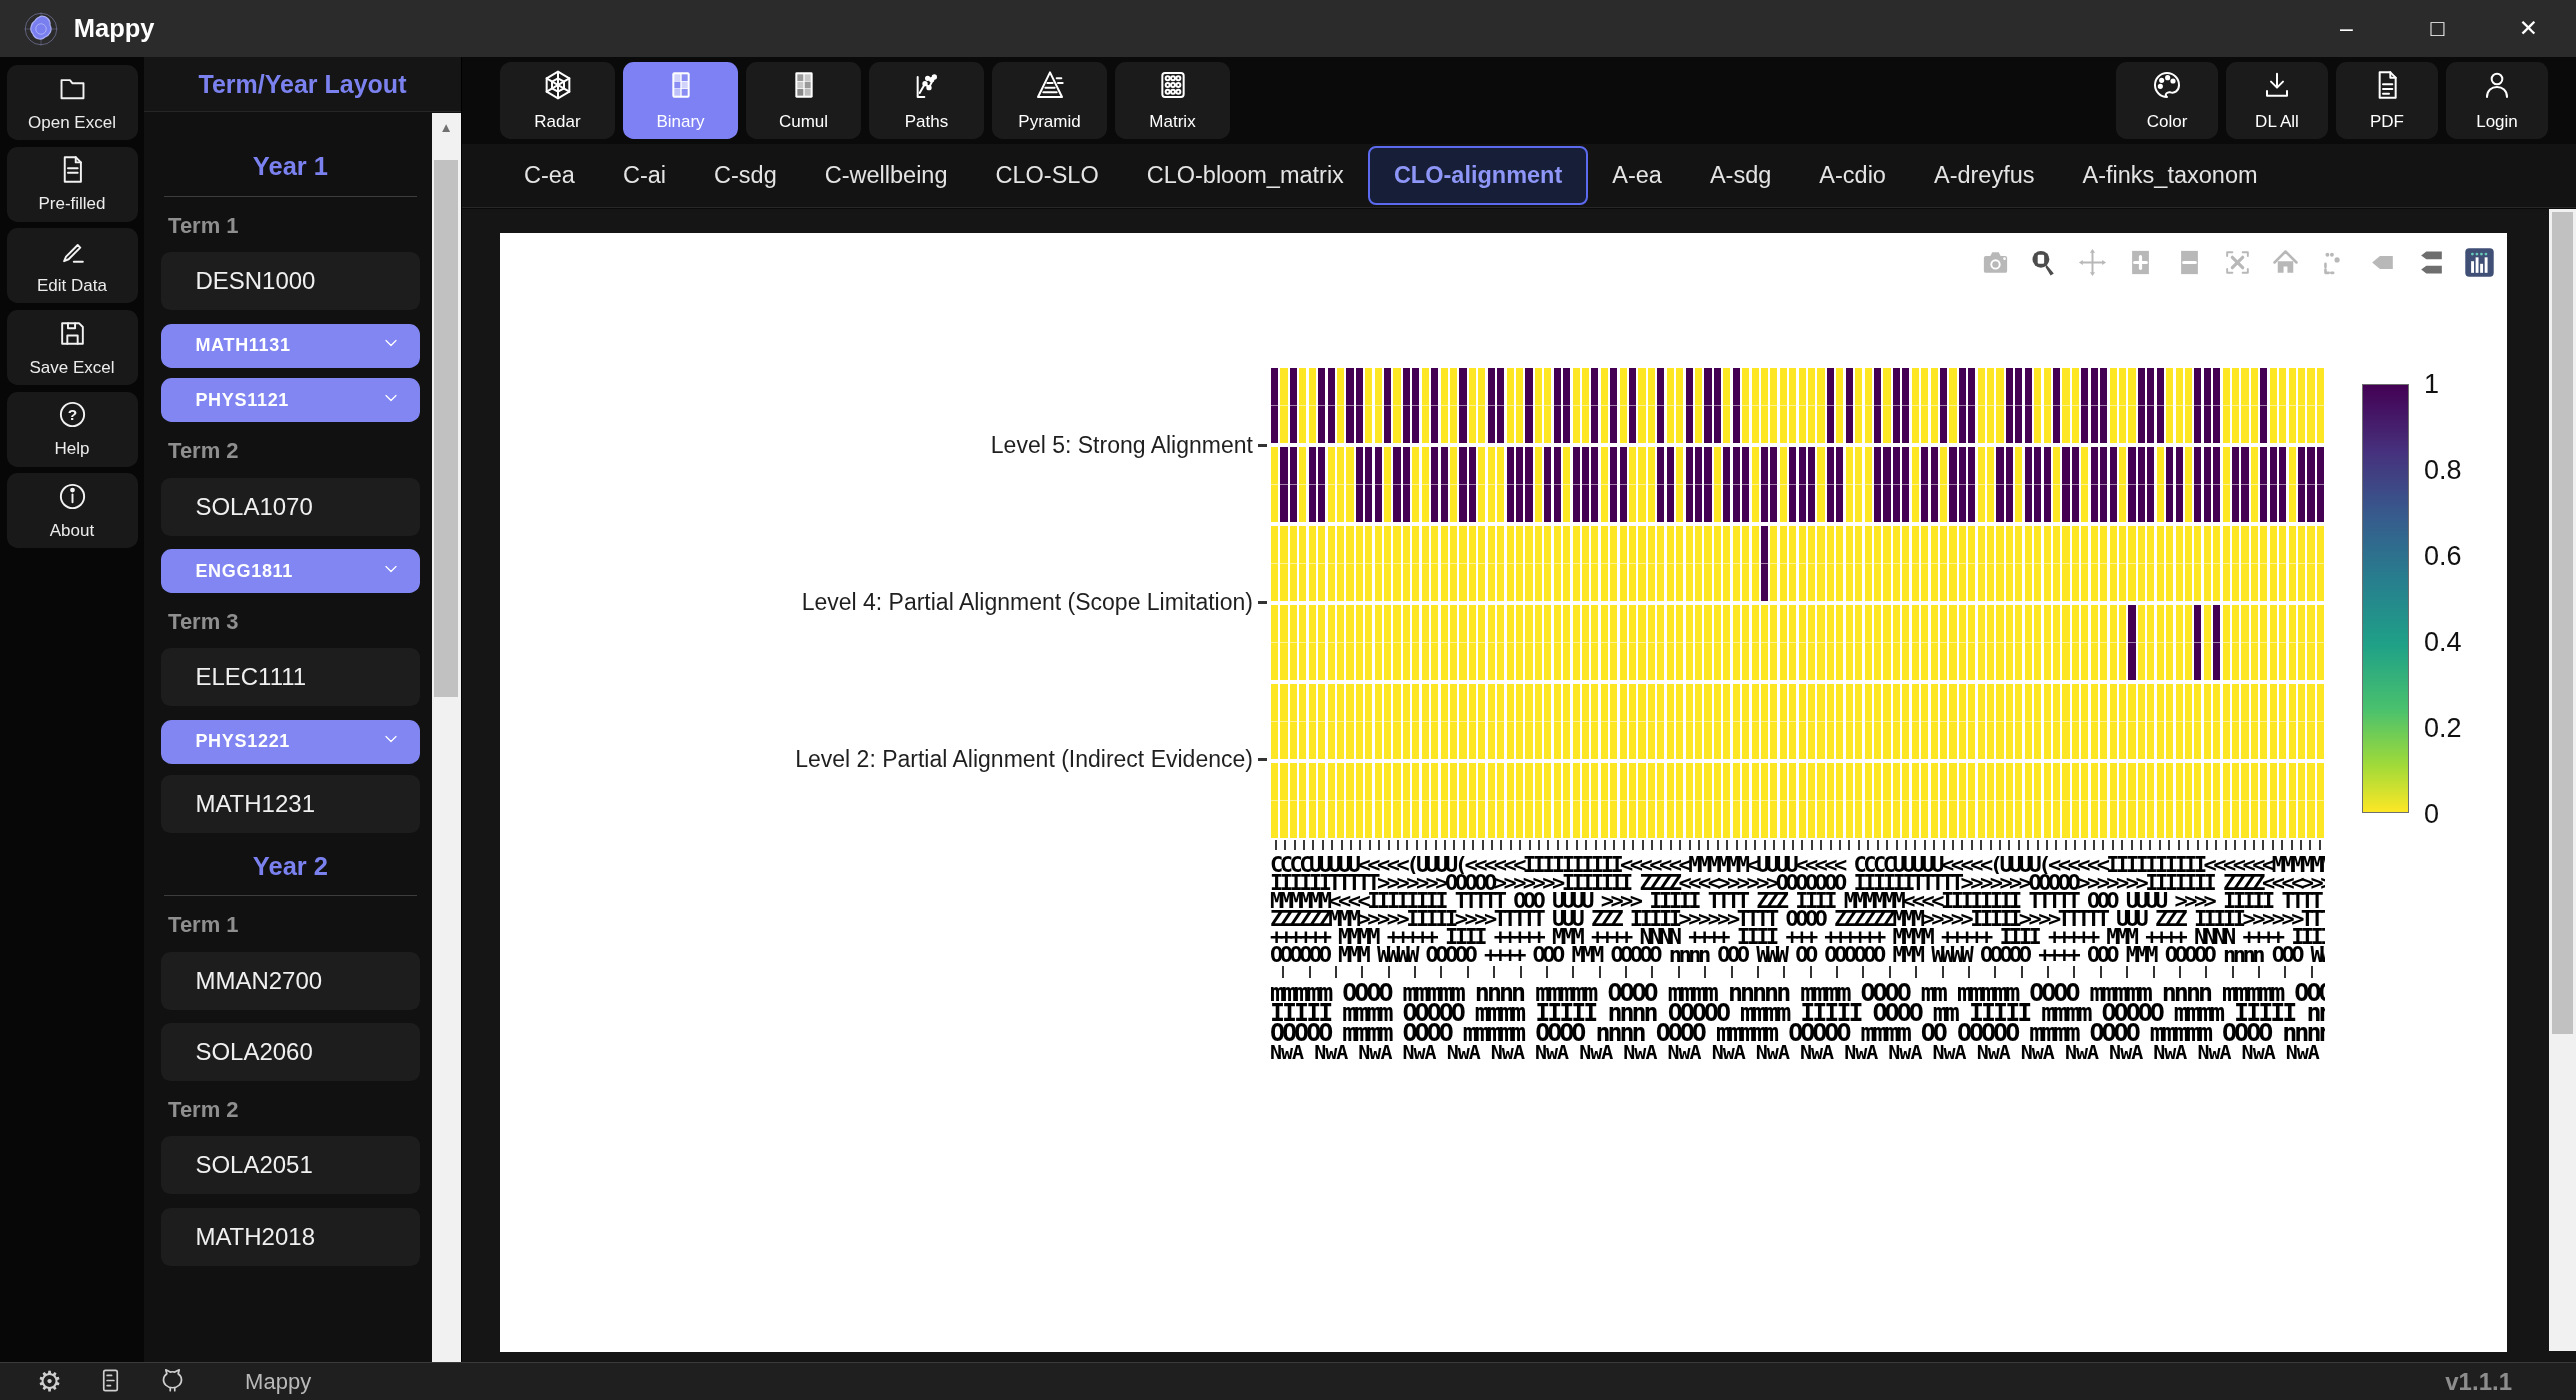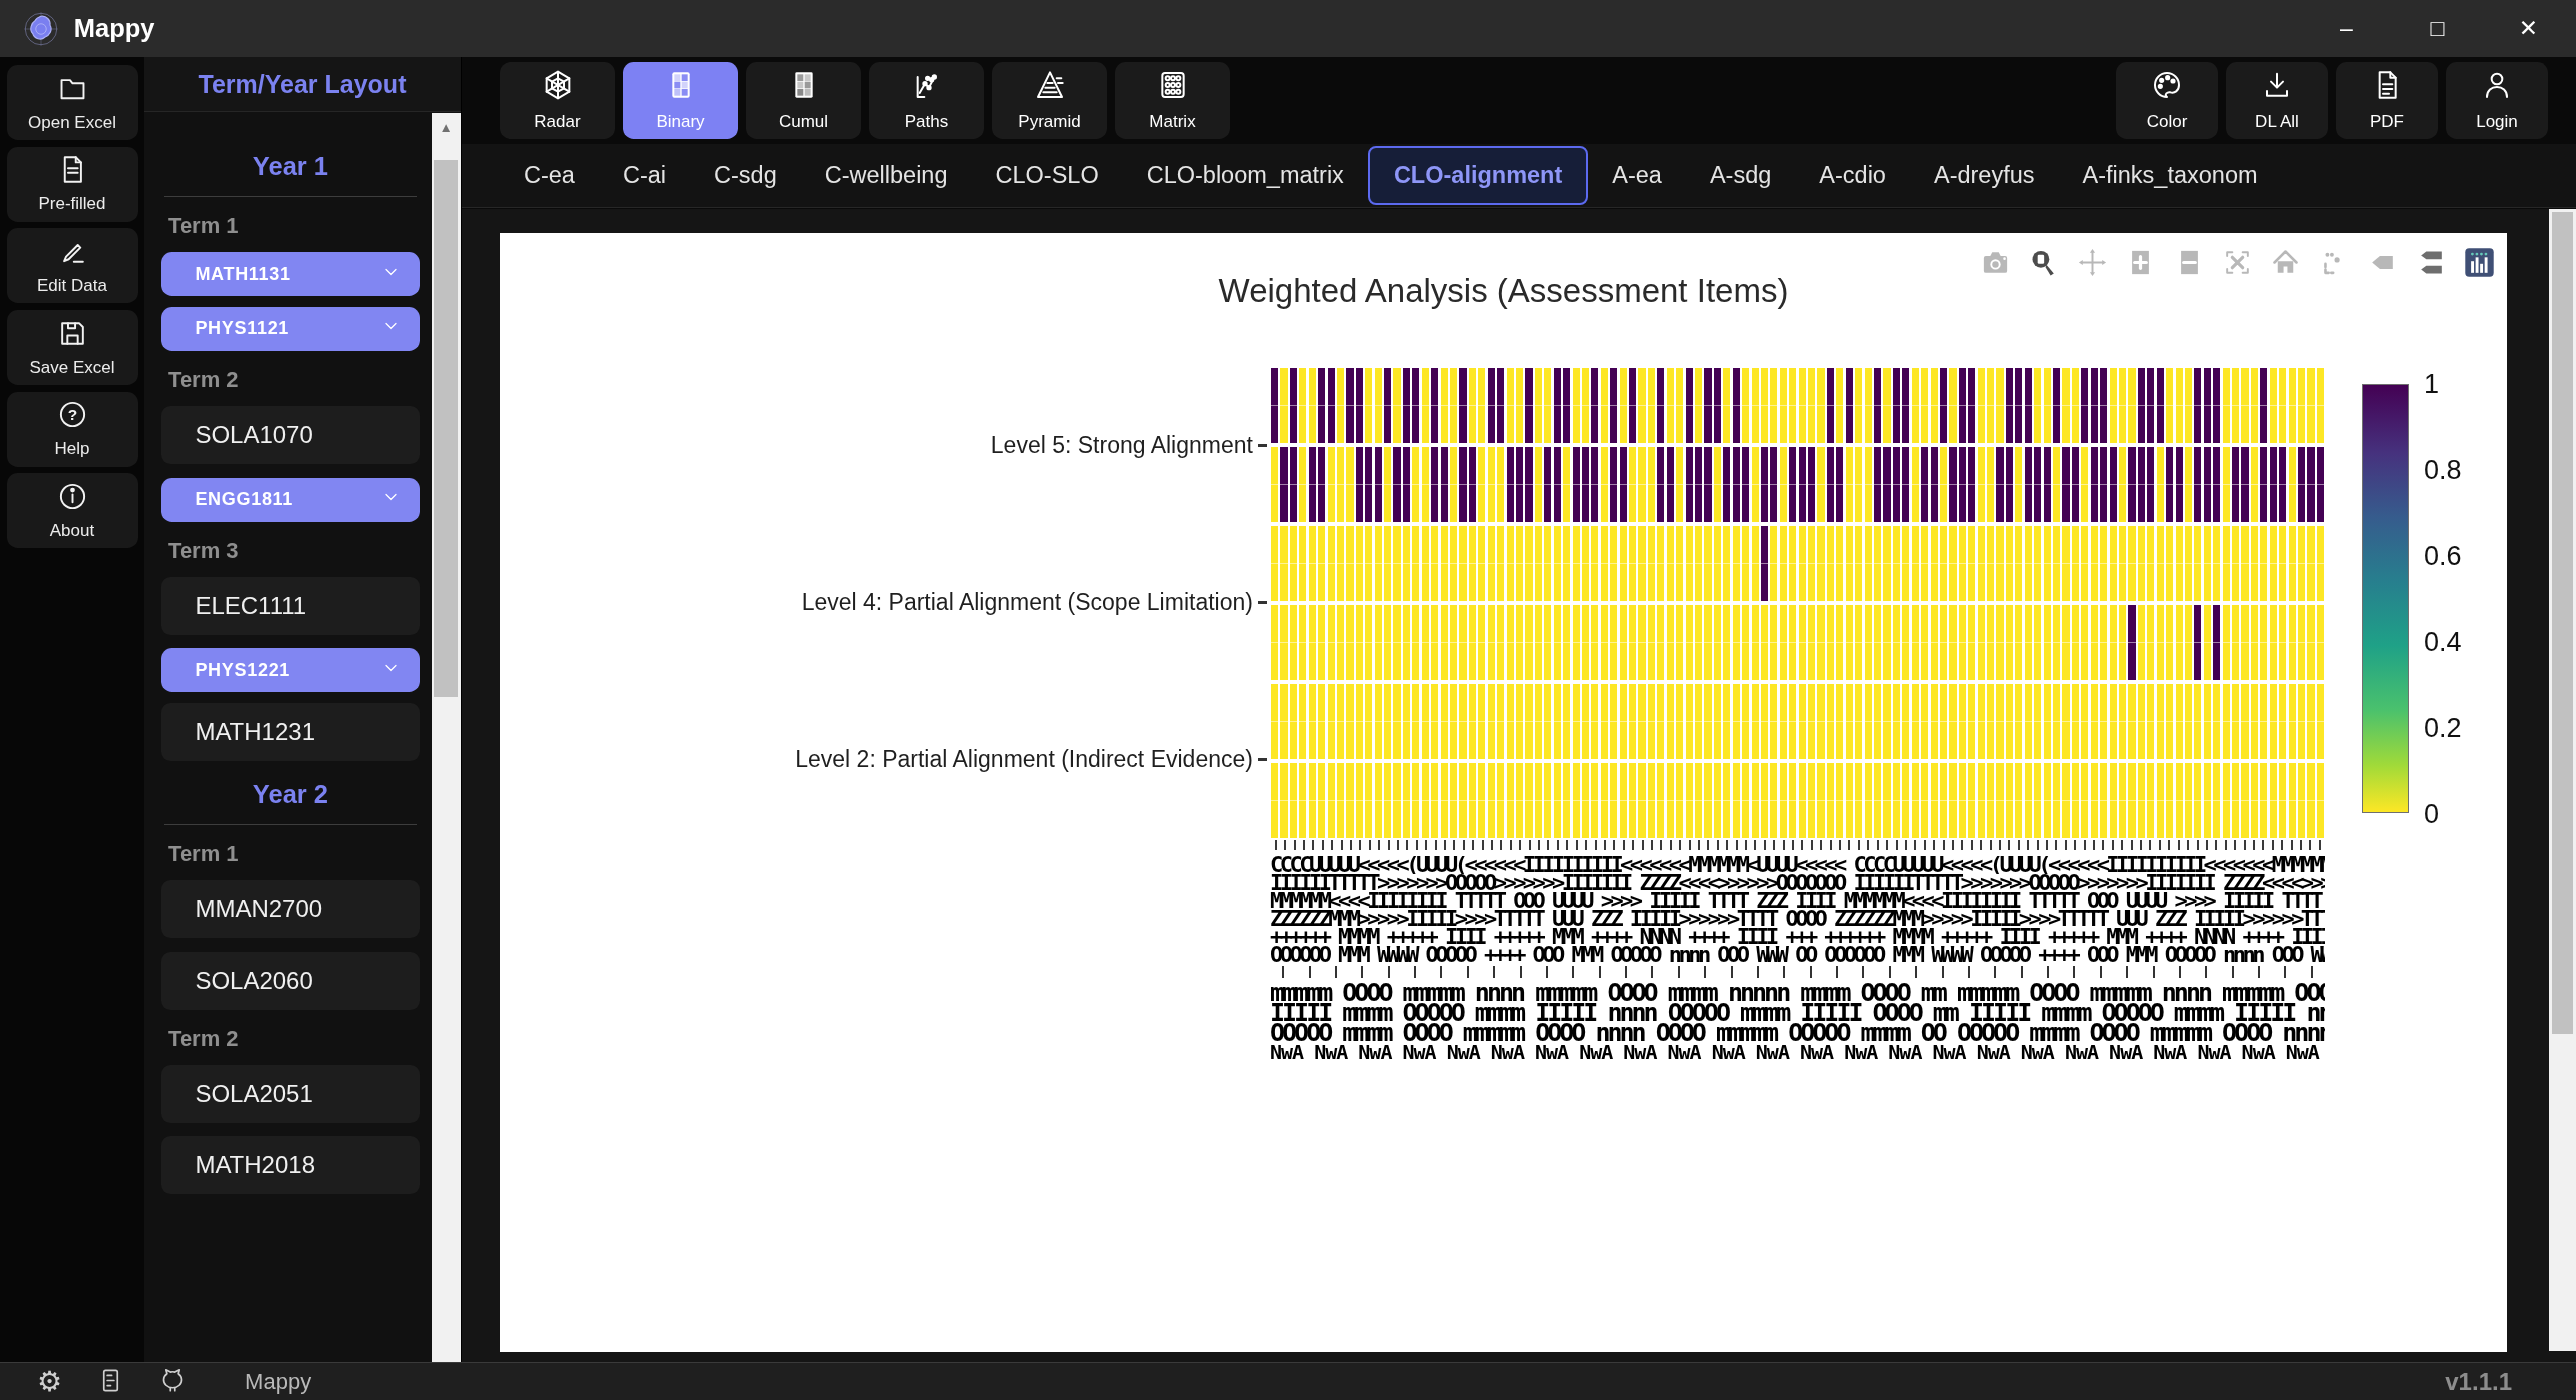--- a/index.html
+++ b/index.html
@@ -167,20 +167,23 @@
       <span>About</span>
     </div>
   </div>
 
 <div class="sidebar">
   <div class="sidebar-title">Term/Year Layout</div>
   <div class="sidebar-list" id="sidebarListEl">
       <div class="year-title">Year 1</div>
       <div class="year-divider"></div>
       <div class="term-label">Term 1</div>
+      <div class="course-card">
+        <span>DESN1000</span>
+      </div>
       <div class="course-pill">
         <span>MATH1131</span>
         <span class=""><svg viewBox="0 0 48 48" fill="none" stroke="currentColor" stroke-width="3" stroke-linecap="round" stroke-linejoin="round">
             <polyline points="12,18 24,30 36,18"></polyline>
           </svg></span>
       </div>
       <div class="course-pill">
         <span>PHYS1121</span>
         <span class=""><svg viewBox="0 0 48 48" fill="none" stroke="currentColor" stroke-width="3" stroke-linecap="round" stroke-linejoin="round">
             <polyline points="12,18 24,30 36,18"></polyline>
@@ -415,21 +418,20 @@
               <circle cx="13" cy="11" r="2.2" fill="#66c9b9"></circle>
               <circle cx="20" cy="11" r="2.2" fill="#66c9b9"></circle>
               <circle cx="27" cy="11" r="2.2" fill="#66c9b9"></circle>
               <circle cx="34" cy="11" r="2.2" fill="#66c9b9"></circle>
               <rect x="11" y="22" width="4.5" height="18" fill="#ffffff"></rect>
               <rect x="18" y="16" width="4.5" height="24" fill="#ffffff"></rect>
               <rect x="25" y="26" width="4.5" height="14" fill="#ffffff"></rect>
               <rect x="32" y="16" width="4.5" height="24" fill="#ffffff"></rect>
             </svg></span>
         </div>
-      <div class="chart-title">Weighted Analysis (Assessment Items)</div>
       <div class="yaxis" id="yaxisEl">
           <div class="ylab">
             <span>Level 5: Strong Alignment</span>
             <span class="ytick"></span>
           </div>
           <div class="ylab">
             <span>Level 4: Partial Alignment (Scope Limitation)</span>
             <span class="ytick"></span>
           </div>
           <div class="ylab">

